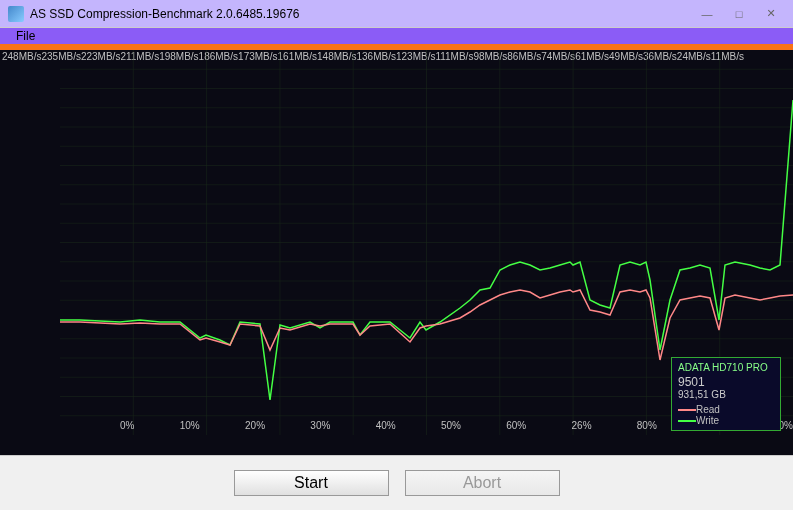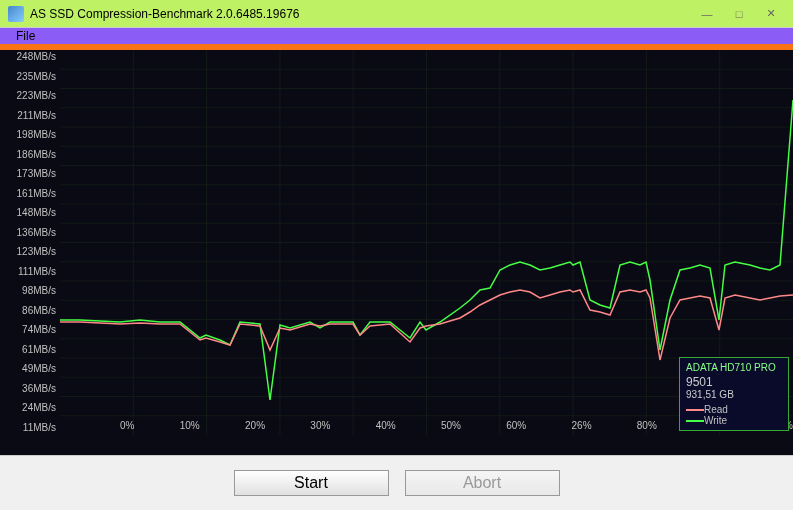--- a/index.html
+++ b/index.html
@@ -8,21 +8,21 @@
       height: 510px;
       background: #f0f0f0;
       font-family: 'Segoe UI', Arial, sans-serif;
       font-size: 12px;
       overflow: hidden;
     }
     .title-bar {
       display: flex;
       align-items: center;
       justify-content: space-between;
-      background: #bef264;
+      background: #c4b5fd;
       padding: 4px 8px;
       border-bottom: 1px solid #ccc;
       height: 28px;
     }
     .title-bar-left {
       display: flex;
       align-items: center;
       gap: 6px;
     }
     .title-icon {
@@ -73,21 +73,21 @@
     }
     .chart-inner {
       position: absolute;
       top: 0; left: 60px; right: 0; bottom: 20px;
       overflow: hidden;
     }
     .y-axis {
       position: absolute;
       top: 0; left: 0; width: 60px; bottom: 20px;
       display: flex;
-      flex-direction: column;
+      flex-direction: row;
       justify-content: space-between;
       padding: 2px 4px 2px 2px;
     }
     .y-label {
       color: #c0c0c0;
       font-size: 10px;
       text-align: right;
       line-height: 1;
     }
     .x-axis {
@@ -102,21 +102,21 @@
       color: #c0c0c0;
       font-size: 10px;
     }
     .grid-svg {
       position: absolute;
       top: 0; left: 0; width: 100%; height: 100%;
     }
     .legend-box {
       position: absolute;
       bottom: 24px;
-      right: 4px;
+      right: 12px;
       background: #0a0a2a;
       border: 1px solid #33aa33;
       color: #c0c0c0;
       font-size: 10px;
       padding: 4px 6px;
       min-width: 110px;
     }
     .legend-title { color: #88ff88; font-size: 10px; margin-bottom: 2px; }
     .legend-num { color: #cccccc; font-size: 12px; }
     .legend-gb { color: #cccccc; font-size: 10px; margin-bottom: 4px; }

